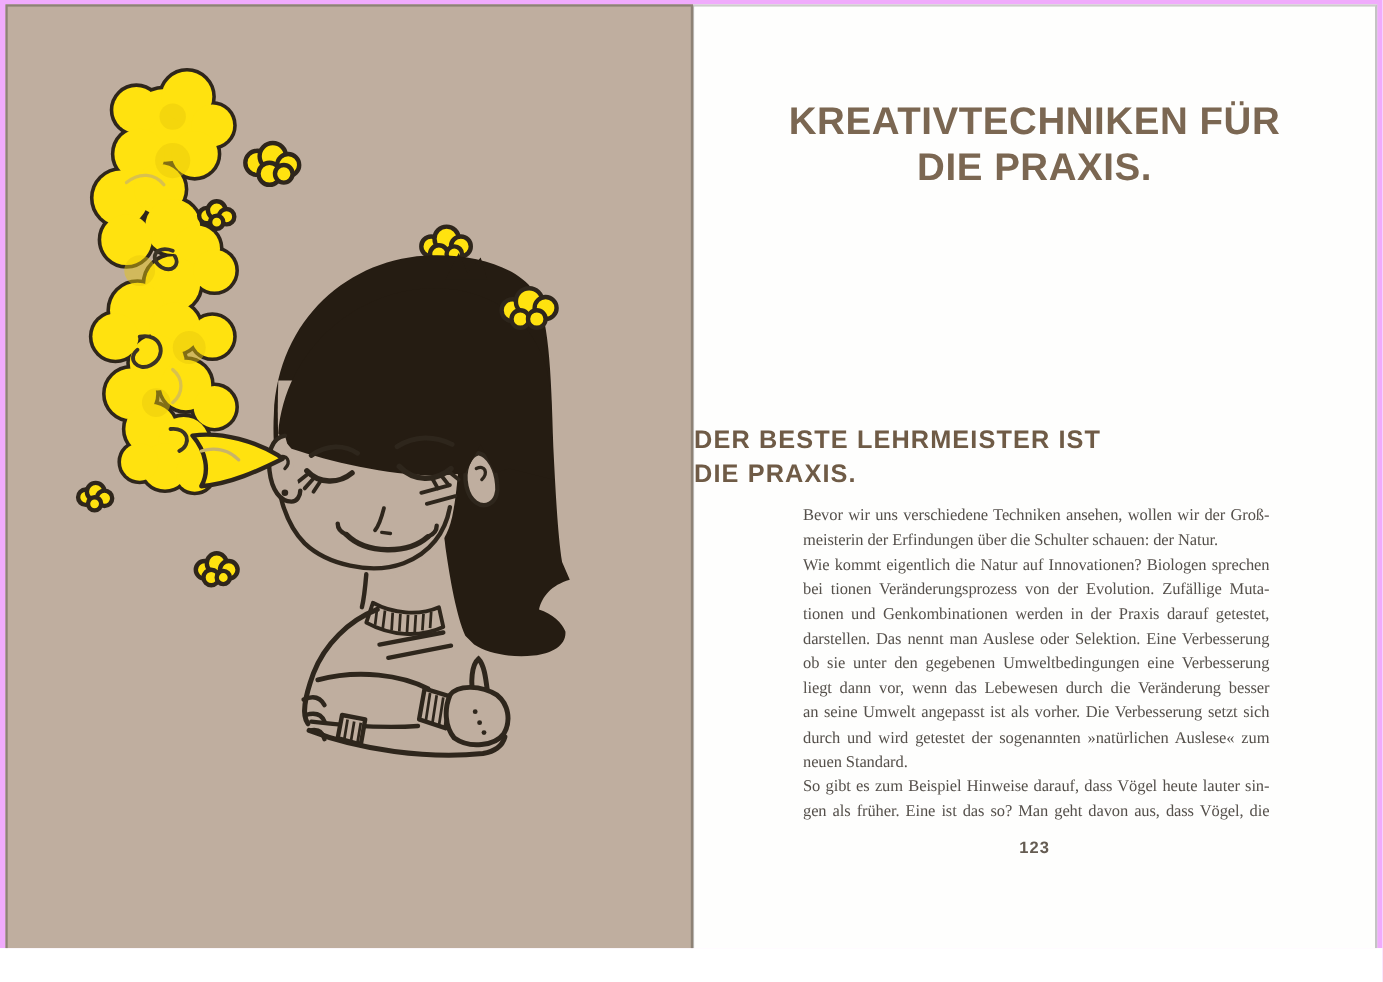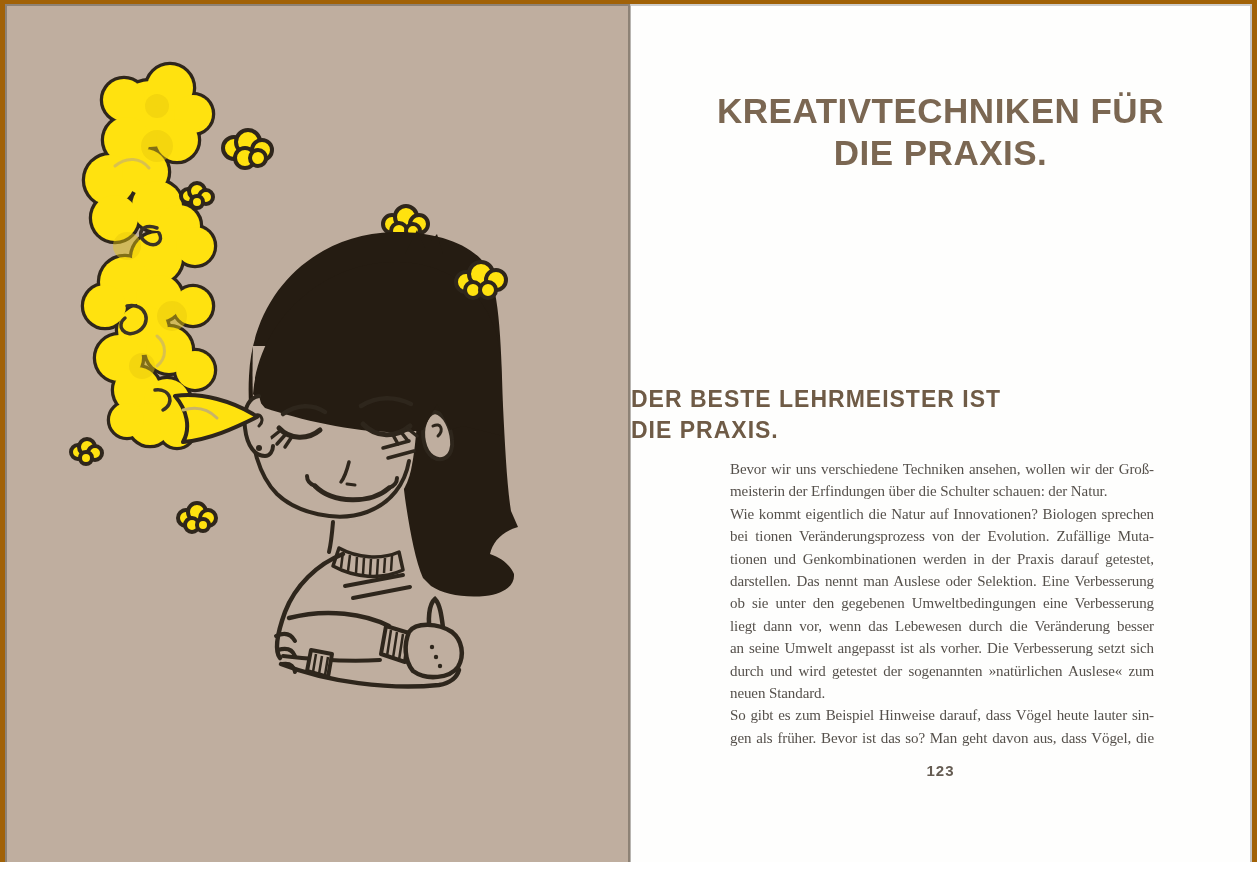--- a/index.html
+++ b/index.html
@@ -1,16 +1,16 @@
 <!DOCTYPE html>
 <html><head>
 <meta charset="utf-8">
 <style>
   html,body{margin:0;padding:0;background:#ffffff;}
-  .canvas{position:relative;width:1257px;height:862px;background:#a16207;overflow:hidden;
+  .canvas{position:relative;width:1257px;height:862px;background:#f0abfc;overflow:hidden;
           font-family:"Liberation Sans","DejaVu Sans",sans-serif;}
   .page{position:absolute;top:4px;height:876px;box-sizing:border-box;}
   .page-left{left:5px;width:625px;background:#bfae9f;border:2px solid #8d8275;}
   .page-left svg{display:block;width:100%;height:100%;}
   .page-right{left:630px;width:622px;background:#fefefd;
               border-top:2px solid #cdcdcc;border-right:2px solid #c4c4c4;
               border-bottom:2px solid #c9c9c8;border-left:1px solid #b8b5b1;}
   .rp-el{position:absolute;left:0;right:0;}
   .title{top:84px;text-align:center;font-size:35px;line-height:42px;font-weight:bold;
          letter-spacing:0.5px;color:#7b6752;}
@@ -253,18 +253,18 @@
         <div class="bline j">Wie kommt eigentlich die Natur auf Innovationen? Biologen sprechen</div>
         <div class="bline j">bei tionen Veränderungsprozess von der Evolution. Zufällige Muta-</div>
         <div class="bline j">tionen und Genkombinationen werden in der Praxis darauf getestet,</div>
         <div class="bline j">darstellen. Das nennt man Auslese oder Selektion. Eine Verbesserung</div>
         <div class="bline j">ob sie unter den gegebenen Umweltbedingungen eine Verbesserung</div>
         <div class="bline j">liegt dann vor, wenn das Lebewesen durch die Veränderung besser</div>
         <div class="bline j">an seine Umwelt angepasst ist als vorher. Die Verbesserung setzt sich</div>
         <div class="bline j">durch und wird getestet der sogenannten »natürlichen Auslese« zum</div>
         <div class="bline">neuen Standard.</div>
         <div class="bline j">So gibt es zum Beispiel Hinweise darauf, dass Vögel heute lauter sin-</div>
-        <div class="bline j">gen als früher. Bevor ist das so? Man geht davon aus, dass Vögel, die</div>
+        <div class="bline j">gen als früher. Eine ist das so? Man geht davon aus, dass Vögel, die</div>
       </div>
     <div class="rp-el pagenum">123</div>
   </div>
 
 </div>
 
 </body></html>

